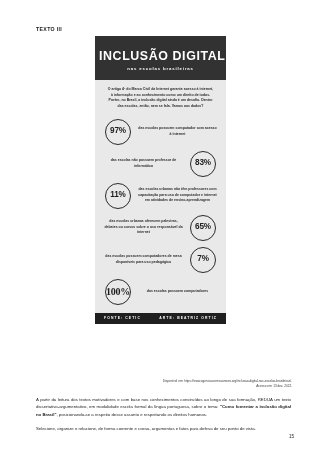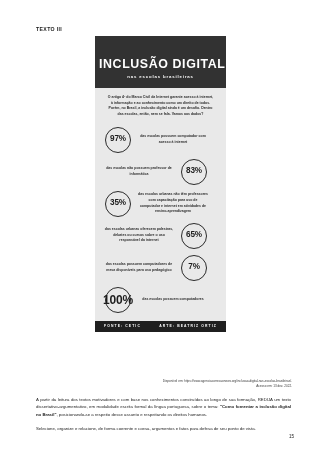--- a/index.html
+++ b/index.html
@@ -32,21 +32,21 @@
     position: absolute;
     left: 95px;
     top: 36px;
     width: 131px;
     background: #e9e9e9;
   }
 
   
   .banner {
     background: #323232;
-    padding: 22px 4px 9px 4px;
+    padding: 14px 4px 9px 4px;
     text-align: center;
   }
   .banner-title {
     color: #ffffff;
     font-size: 12.4px;
     font-weight: bold;
     letter-spacing: 0.6px;
     line-height: 1;
     white-space: nowrap;
   }
@@ -64,21 +64,21 @@
     padding: 7px 12px 6px 12px;
     text-align: center;
     font-size: 3.5px;
     font-weight: bold;
     line-height: 1.62;
     color: #2a2a2a;
   }
 
   
   .stats {
-    padding: 1px 15px 4px 6px;
+    padding: 1px 6px 4px 6px;
   }
   .stat-row {
     display: flex;
     align-items: center;
     min-height: 30px;
     margin-bottom: 2px;
   }
   .stat-row.left  { flex-direction: row; }
   .stat-row.right { flex-direction: row-reverse; }
 
@@ -94,21 +94,21 @@
     box-sizing: border-box;
     margin: 0 4px;
   }
   .circle span {
     font-size: 8.2px;
     font-weight: bold;
     color: #1d1d1d;
     letter-spacing: -0.2px;
     line-height: 1;
   }
-  .circle.wide span { font-size: 12px; }
+  .circle.wide span { font-size: 10px; font-family: Liberation Serif, serif; }
 
   .stat-text {
     flex: 1 1 auto;
     font-size: 3.5px;
     line-height: 1.6;
     font-weight: bold;
     color: #2a2a2a;
     padding: 0 3px;
   }
   .stat-row.left  .stat-text { text-align: center; }
@@ -191,21 +191,21 @@
       <div class="circle">
         <span>83%</span>
       </div>
       <div class="stat-text">
         <span>das escolas </span><b>não</b><span> possuem professor de informática</span>
       </div>
     </div>
 
     <div class="stat-row left">
       <div class="circle">
-        <span>35%</span>
+        <span>11%</span>
       </div>
       <div class="stat-text">
         <span>das escolas urbanas </span><b>não</b><span> têm professores com capacitação para uso de computador e internet em atividades de ensino-aprendizagem</span>
       </div>
     </div>
 
     <div class="stat-row right">
       <div class="circle">
         <span>65%</span>
       </div>

